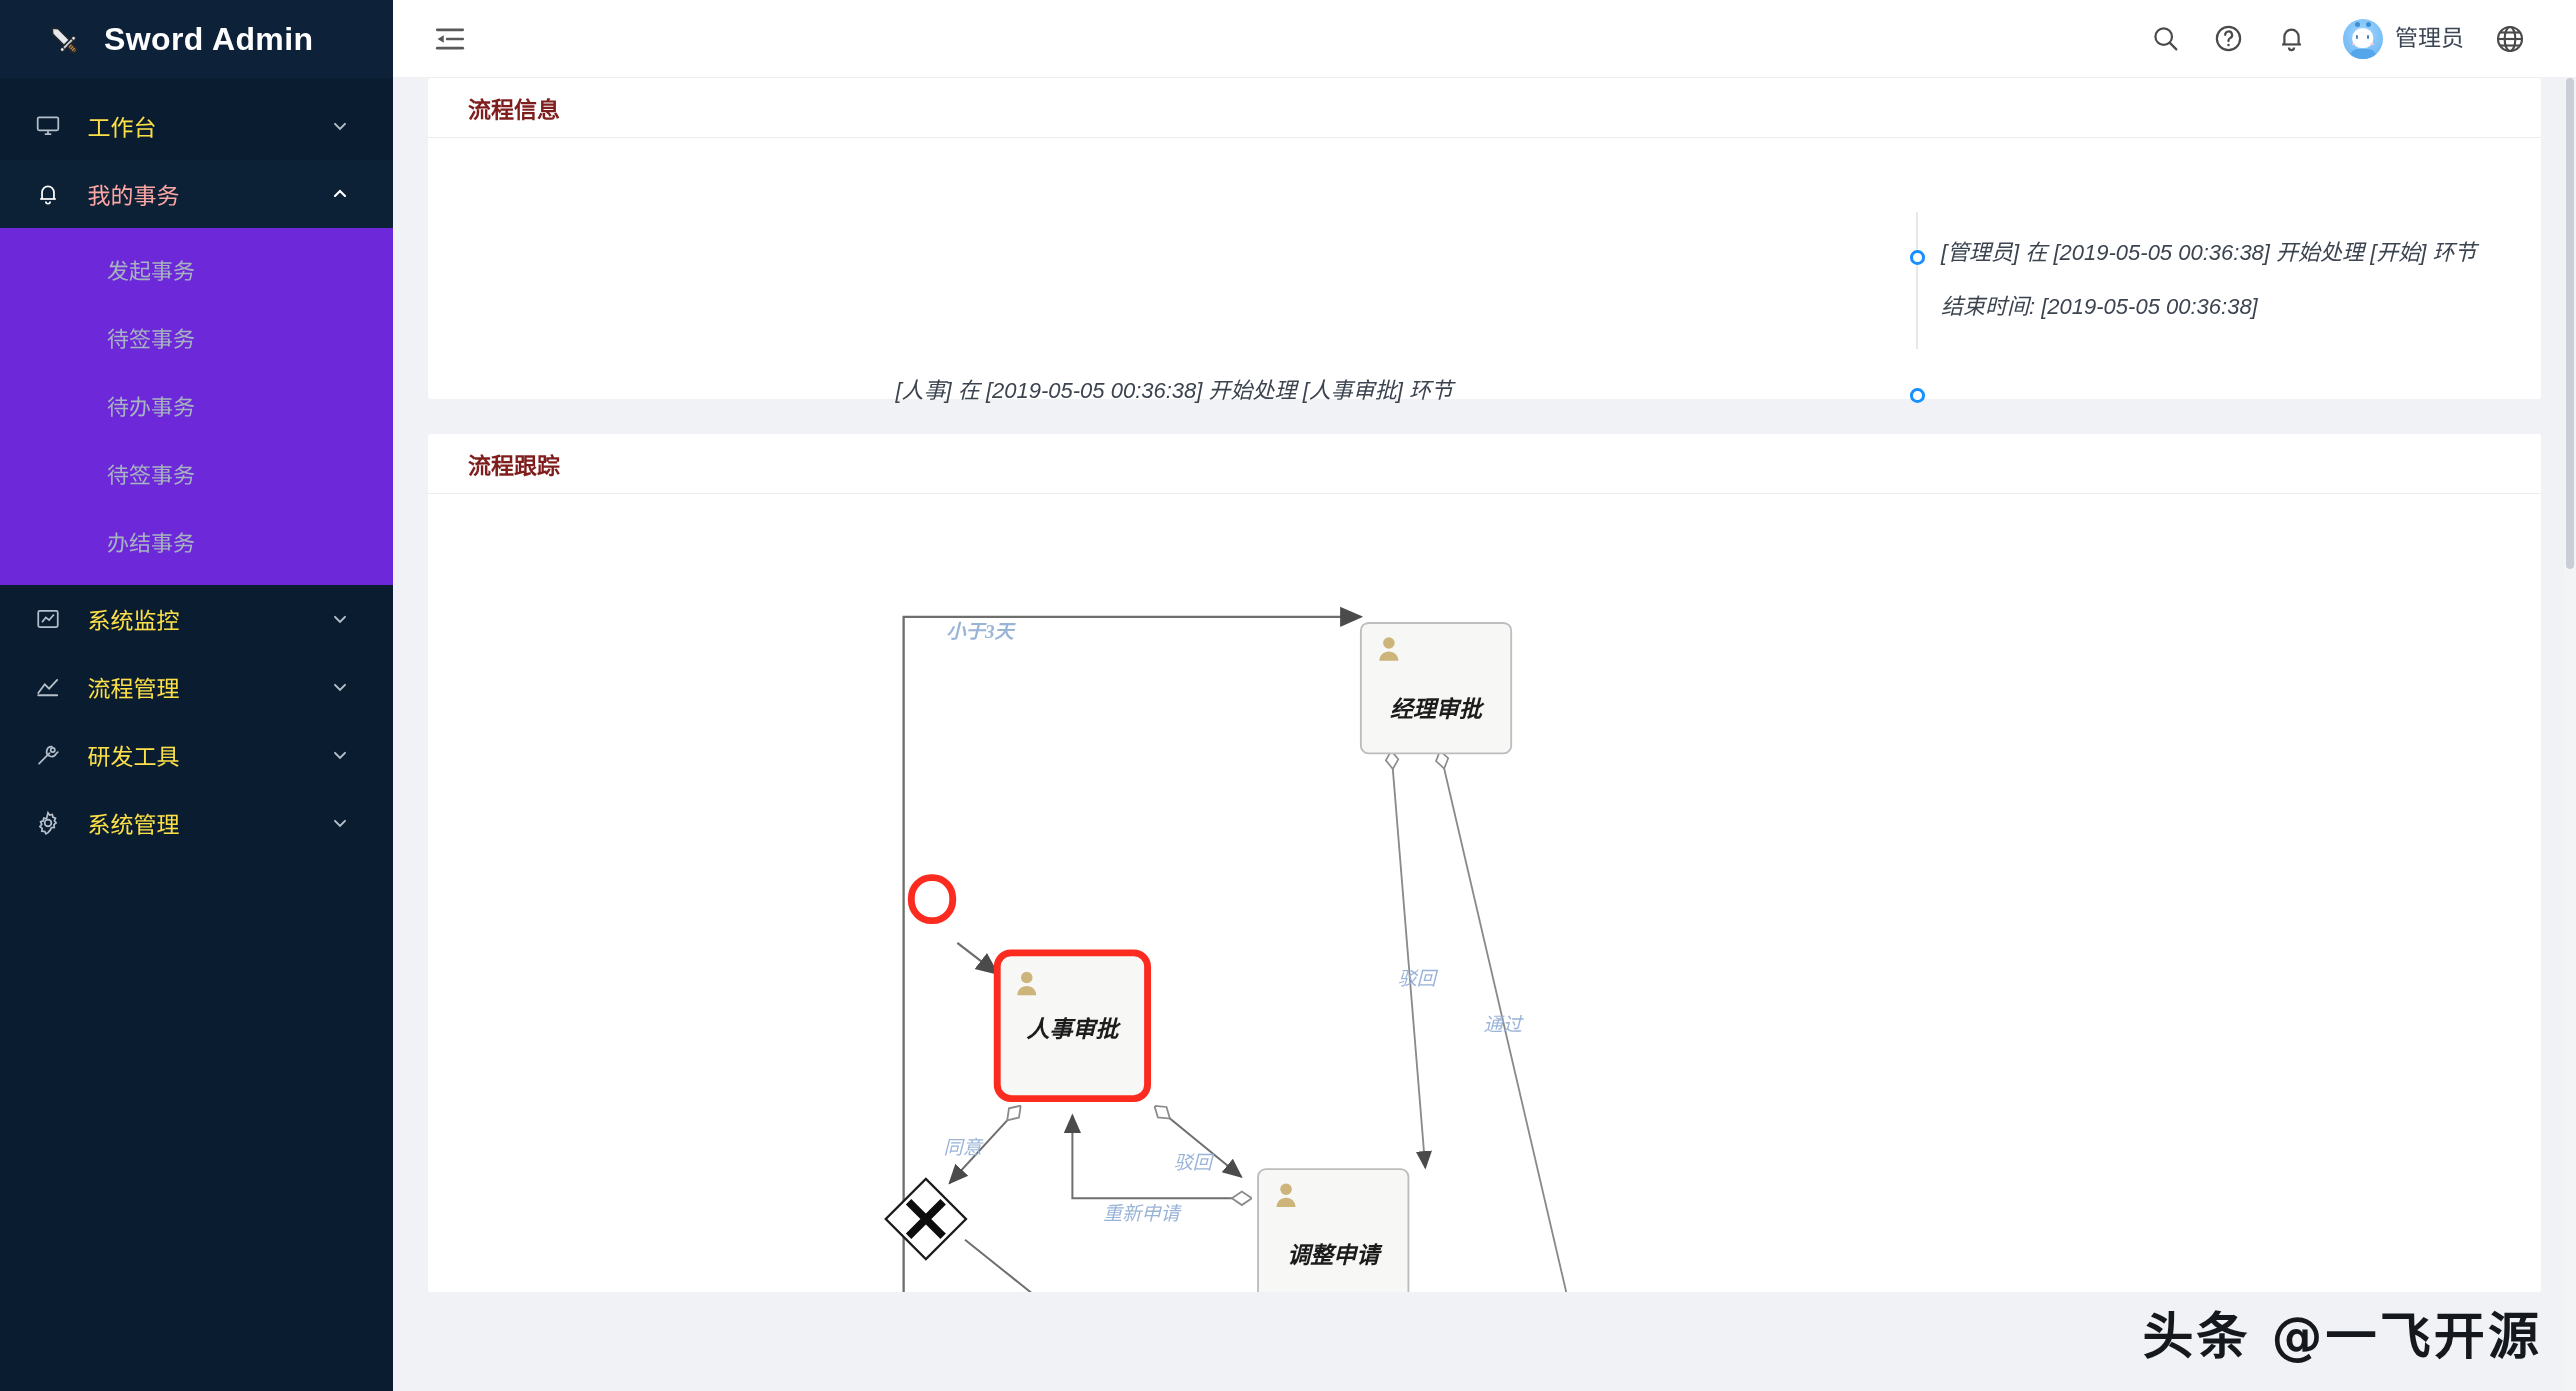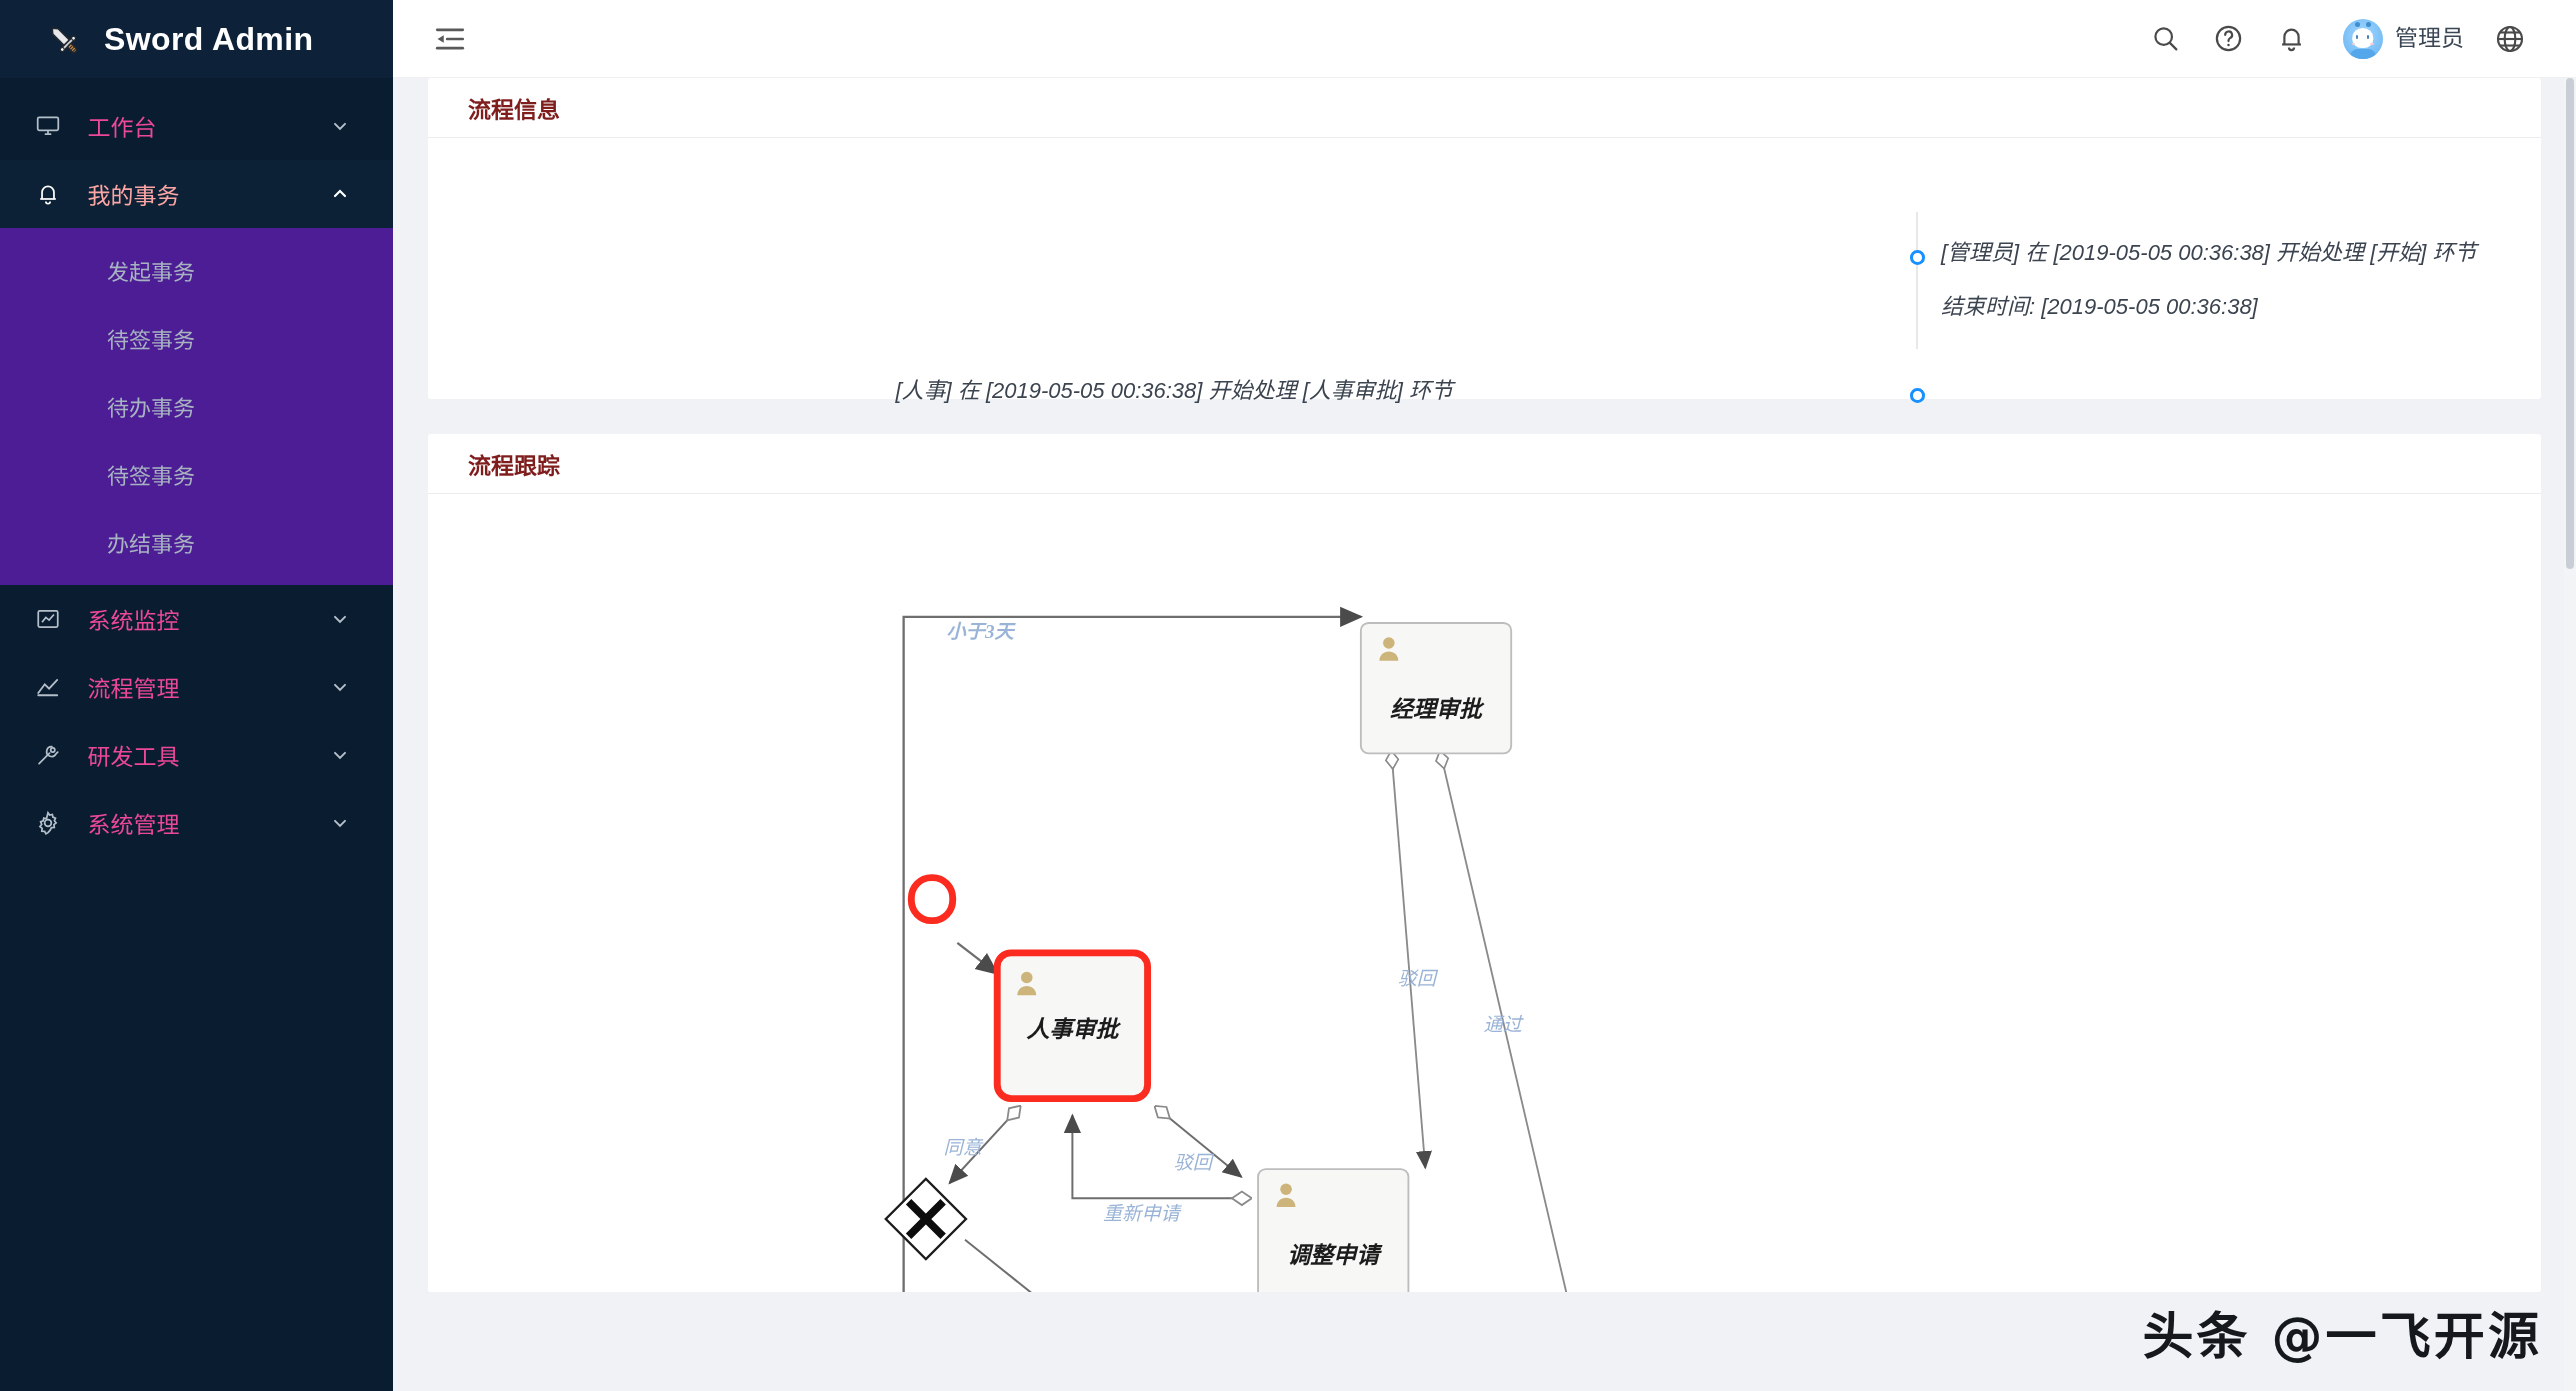--- a/index.html
+++ b/index.html
@@ -27,32 +27,32 @@
   }
   .brand-logo { width: 41px; height: 41px; position: relative; flex: 0 0 41px; }
   .brand-title {
     color: #ffffff; font-size: 32px; font-weight: 700; letter-spacing: 0.4px;
     white-space: nowrap;
   }
   .menu { flex: 1 1 auto; padding-top: 14px; }
   .menu-item {
     display: flex; align-items: center;
     height: 68px; padding: 0 40px 0 35px;
-    color: #ec4899; font-size: 23px;
+    color: #fde047; font-size: 23px;
     cursor: pointer; position: relative;
   }
   .menu-item .mi-icon {
     width: 34px; flex: 0 0 34px; height: 28px;
     display: flex; align-items: center; justify-content: flex-start;
   }
   .menu-item .mi-label { flex: 1 1 auto; padding-left: 18.4px; white-space: nowrap; }
   .menu-item .mi-arrow { width: 26px; flex: 0 0 26px; display: flex; justify-content: center; }
   .menu-item.active { background: #0c2135; color: #ffffff; }
   .menu-item.active .mi-label { color: #fca5a5; }
-  .submenu { background: #4c1d95; padding: 7.7px 0 9.2px; }
+  .submenu { background: #6d28d9; padding: 7.7px 0 9.2px; font-family: Liberation Mono, monospace; }
   .submenu-item {
     height: 68px; display: flex; align-items: center;
     padding-left: 107px;
     color: #a7b3c0; font-size: 22px; cursor: pointer; white-space: nowrap;
   }
 
   
   .main { flex: 1 1 auto; height: 1392px; display: flex; flex-direction: column; position: relative; }
   .topbar {
     height: 78px; flex: 0 0 78px; background: #ffffff;

